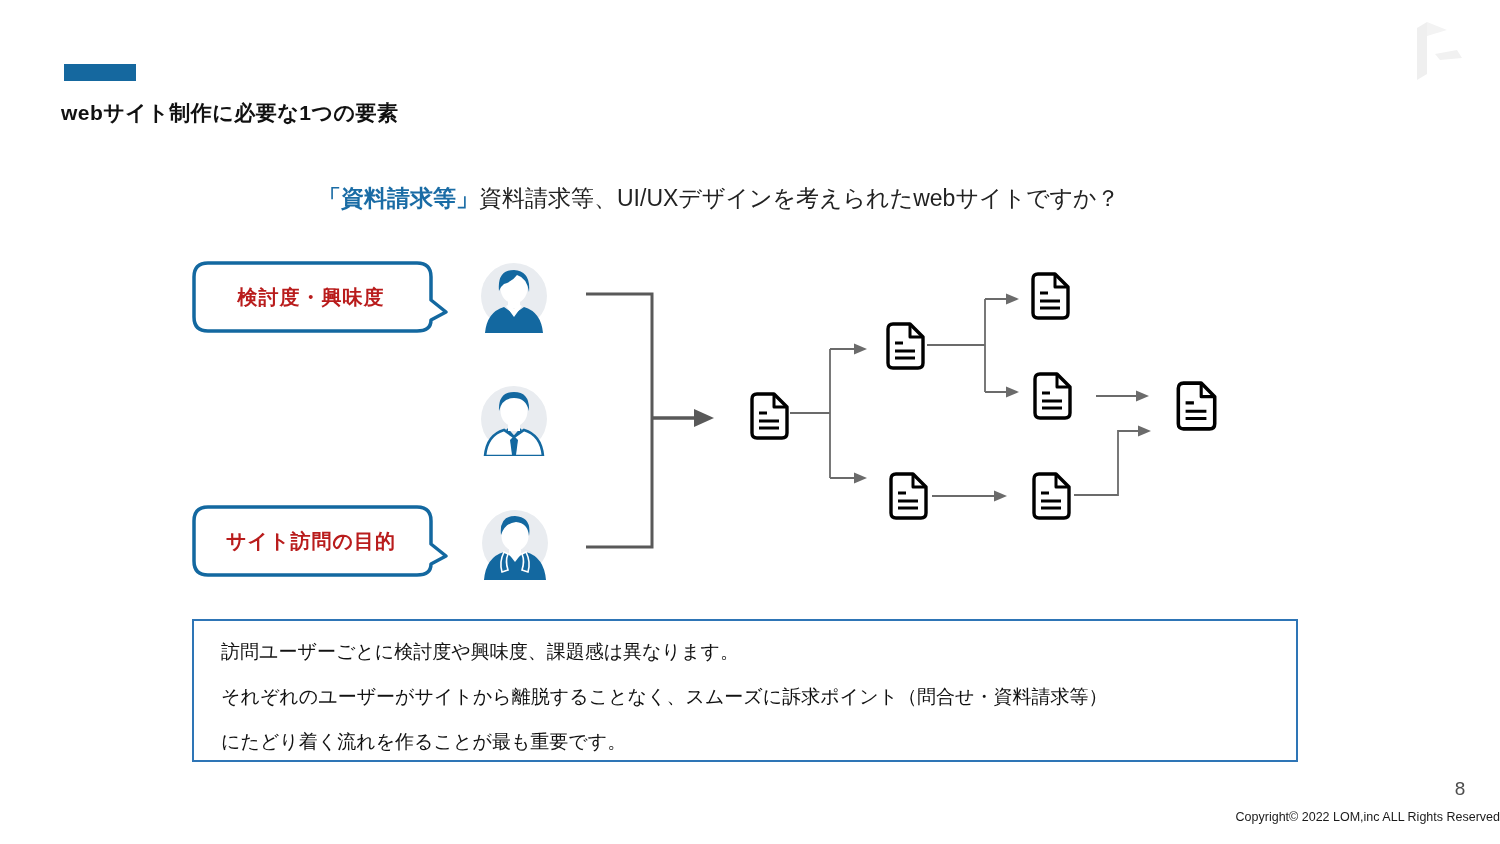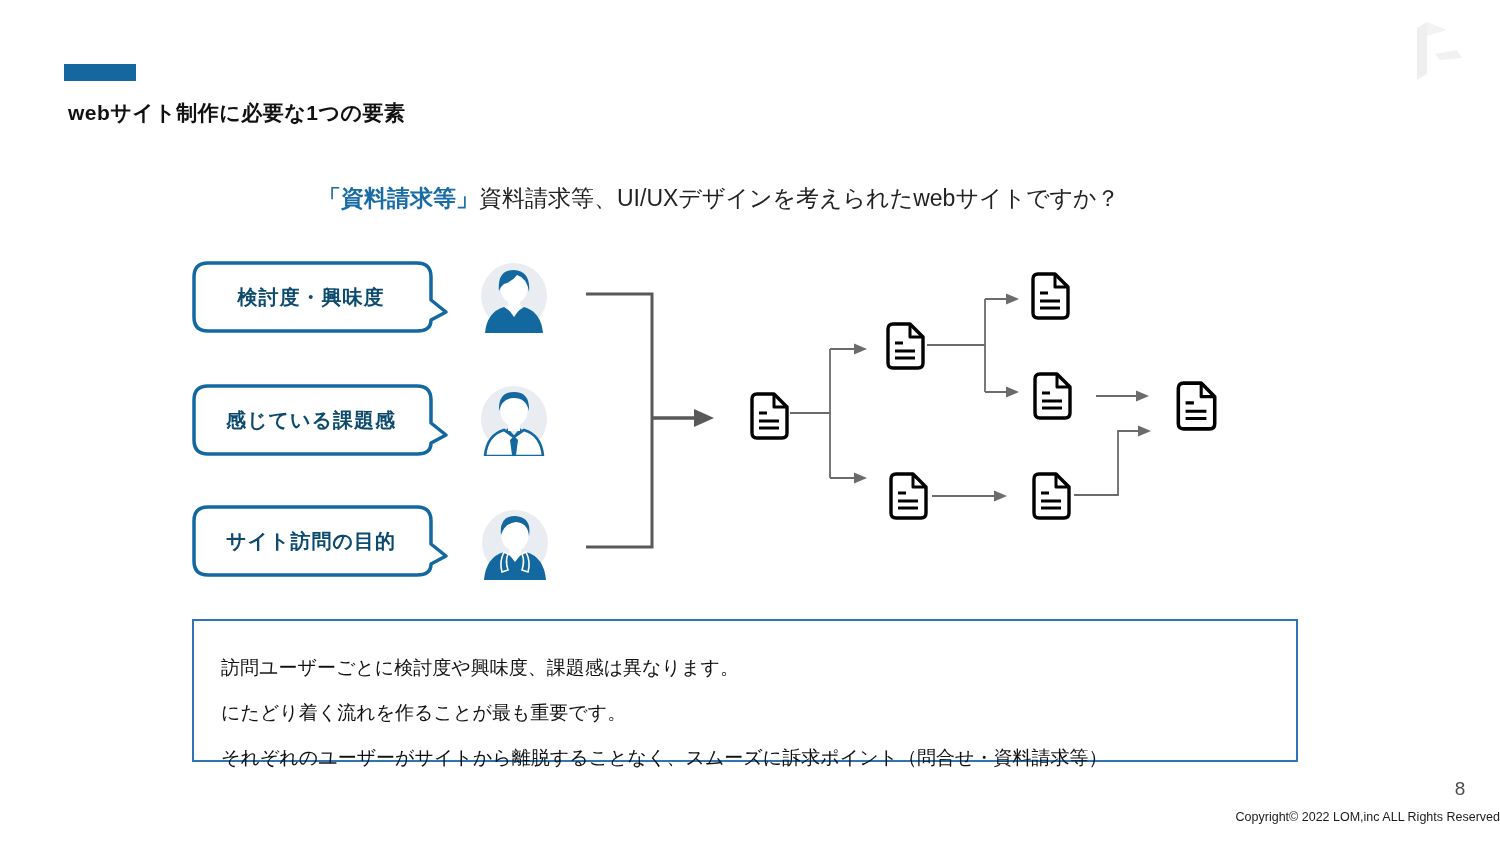--- a/index.html
+++ b/index.html
@@ -1,35 +1,35 @@
 <!DOCTYPE html>
 <html><head>
 <meta charset="utf-8">
 <style>
   html,body{margin:0;padding:0;background:#fff;}
   .slide{
     position:relative;width:1500px;height:844px;background:#ffffff;overflow:hidden;
     font-family:"Liberation Sans","DejaVu Sans",sans-serif;color:#1a1a1a;
   }
   .accent-bar{position:absolute;left:64px;top:64px;width:72px;height:17px;background:#15689f;}
-  .slide-title{position:absolute;left:68px;top:99px;margin:0;font-size:21px;font-weight:bold;color:#111;letter-spacing:.5px;}
+  .slide-title{position:absolute;left:61px;top:99px;margin:0;font-size:21px;font-weight:bold;color:#111;letter-spacing:.5px;}
   .lead{position:absolute;left:318px;top:183px;font-size:23px;color:#222;white-space:nowrap;}
   .lead .hl{color:#1a6ca5;font-weight:bold;}
   .callout{position:absolute;width:258px;height:74px;}
   .callout svg{position:absolute;left:0;top:0;}
   .callout .callout-label{
     position:absolute;left:0;top:0;width:240px;height:74px;line-height:74px;text-align:center;
-    font-size:20px;font-weight:600;color:#0c4a6e;letter-spacing:1px;
+    font-size:20px;font-weight:600;color:#b91c1c;letter-spacing:1px;
   }
   .persona{position:absolute;width:72px;height:72px;}
   .doc-icon{position:absolute;}
   .connector-layer{position:absolute;left:0;top:0;pointer-events:none;}
   .note-box{
     position:absolute;left:192px;top:619px;width:1106px;height:143px;box-sizing:border-box;
-    border:2px solid #2e75b6;background:#fff;padding:24px 0 0 27px;
+    border:2px solid #2e75b6;background:#fff;padding:8px 0 0 27px;
   }
   .note-line{font-size:19px;line-height:45px;color:#111;white-space:nowrap;}
   .page-number{position:absolute;left:1440px;top:778px;width:40px;text-align:center;font-size:19px;color:#4d4d4d;}
   .footer{position:absolute;left:0;right:0;top:810px;text-align:right;font-size:12.5px;color:#1a1a1a;}
   .logo-watermark{position:absolute;left:1408px;top:12px;}
 </style>
 </head>
 <body>
 
 <div class="slide">
@@ -45,26 +45,20 @@
 
   <div class="lead"><span class="hl">「資料請求等」</span><span>資料請求等、UI/UXデザインを考えられたwebサイトですか？</span></div>
 
   <div class="callout" style="left:191px;top:260px;">
     <svg width="258" height="74" viewBox="0 0 258 74">
       <path d="M17 3 H226 Q240 3 240 17 V40 L255 52 L240 60 Q240 71 226 71 H17 Q3 71 3 57 V17 Q3 3 17 3 Z" fill="#ffffff" stroke="#1368a0" stroke-width="3.5" stroke-linejoin="round"></path>
     </svg>
     <span class="callout-label">検討度・興味度</span>
   </div>
 
-  <div class="callout" style="left:191px;top:383px;">
-    <svg width="258" height="74" viewBox="0 0 258 74">
-      <path d="M17 3 H226 Q240 3 240 17 V40 L255 52 L240 60 Q240 71 226 71 H17 Q3 71 3 57 V17 Q3 3 17 3 Z" fill="#ffffff" stroke="#1368a0" stroke-width="3.5" stroke-linejoin="round"></path>
-    </svg>
-    <span class="callout-label">感じている課題感</span>
-  </div>
 
   <div class="callout" style="left:191px;top:504px;">
     <svg width="258" height="74" viewBox="0 0 258 74">
       <path d="M17 3 H226 Q240 3 240 17 V40 L255 52 L240 60 Q240 71 226 71 H17 Q3 71 3 57 V17 Q3 3 17 3 Z" fill="#ffffff" stroke="#1368a0" stroke-width="3.5" stroke-linejoin="round"></path>
     </svg>
     <span class="callout-label">サイト訪問の目的</span>
   </div>
 
   <svg class="persona" style="left:478px;top:261px;" viewBox="0 0 72 72">
     <circle cx="36" cy="35" r="33" fill="#e9ecf0"></circle>
@@ -151,20 +145,20 @@
     <path d="M11 22 H19 M11 30 H31 M11 37 H31" stroke="#000" stroke-width="3"></path>
   </svg>
   <svg class="doc-icon" style="left:1174px;top:380px;" width="44" height="52" viewBox="0 0 42 50">
     <path d="M9 3 H26 L39 16 V42 Q39 47 34 47 H9 Q4 47 4 42 V8 Q4 3 9 3 Z" fill="#fff" stroke="#000" stroke-width="3.4" stroke-linejoin="round"></path>
     <path d="M26 3 V16 H39" fill="none" stroke="#000" stroke-width="3" stroke-linejoin="round"></path>
     <path d="M11 22 H19 M11 30 H31 M11 37 H31" stroke="#000" stroke-width="3"></path>
   </svg>
 
   <div class="note-box">
     <div class="note-line">訪問ユーザーごとに検討度や興味度、課題感は異なります。</div>
+    <div class="note-line">それぞれのユーザーがサイトから離脱することなく、スムーズに訴求ポイント（問合せ・資料請求等）</div>
     <div class="note-line">にたどり着く流れを作ることが最も重要です。</div>
-    <div class="note-line">それぞれのユーザーがサイトから離脱することなく、スムーズに訴求ポイント（問合せ・資料請求等）</div>
   </div>
 
   <div class="page-number">8</div>
   <div class="footer">Copyright© 2022 LOM,inc ALL Rights Reserved</div>
 
 </div>
 
 </body></html>

